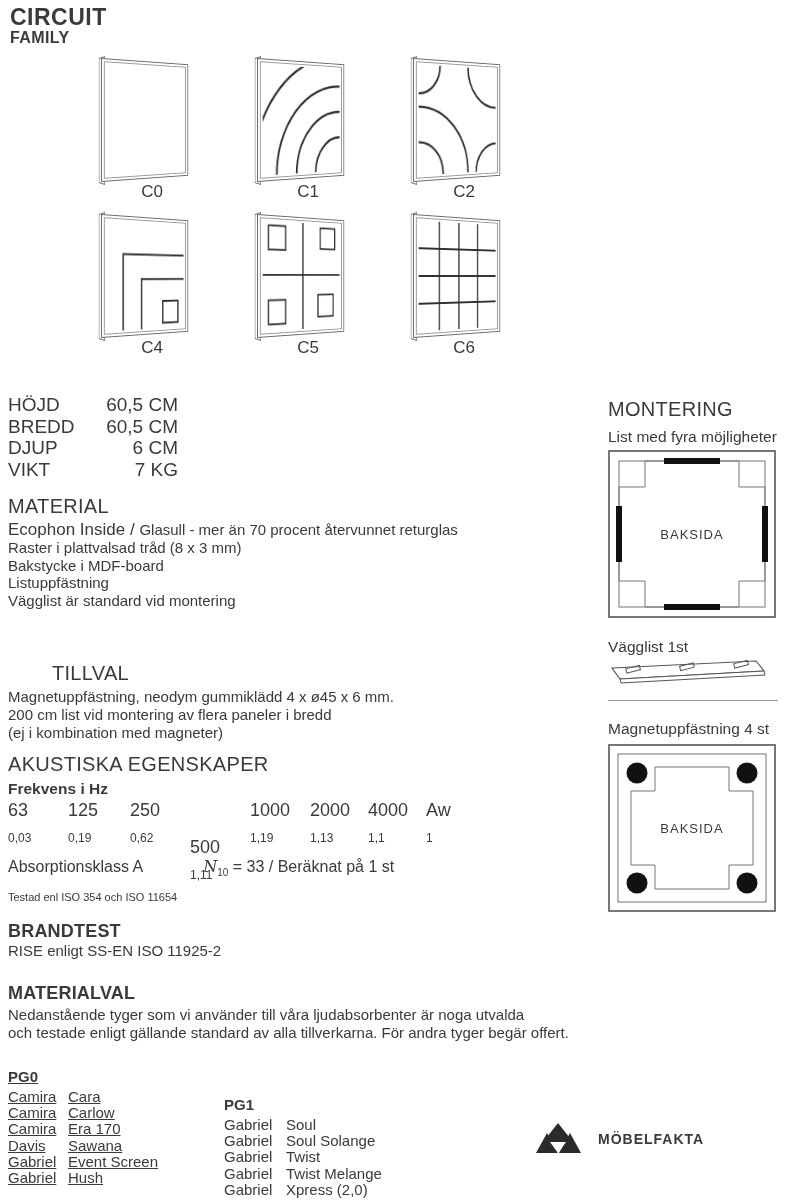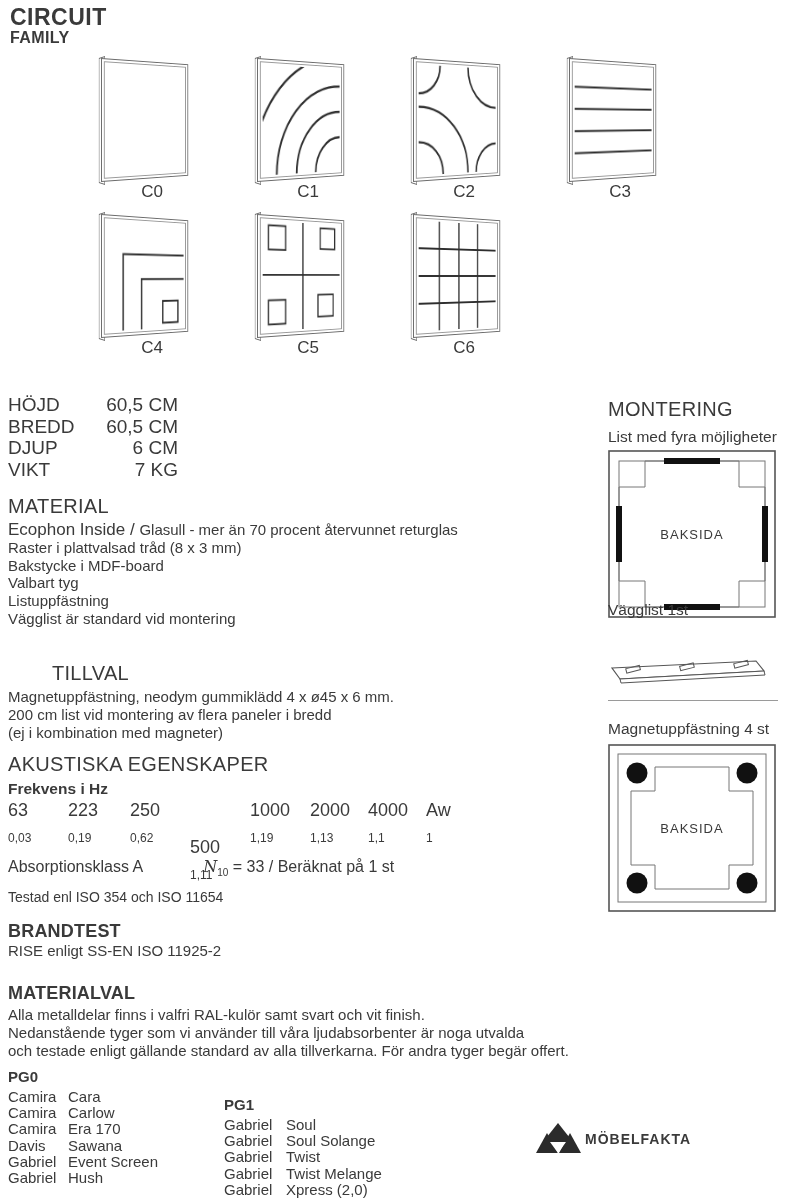--- a/index.html
+++ b/index.html
@@ -50,21 +50,21 @@
   .fab-row{display:flex;font-size:15px;line-height:16.2px;}
   .fab-brand{width:60px;}
   .fab-brand2{width:62px;}
 
   
   .caption{font-size:15.5px;}
   .diagram svg{display:block;}
   .divider{width:170px;height:1px;background:#9a9a9a;}
 
   
-  .mf-logo{display:flex;align-items:center;gap:3px;}
+  .mf-logo{display:flex;align-items:center;gap:16px;}
   .mf-text{font-size:14px;font-weight:bold;letter-spacing:1px;color:#3a3a3a;}
   .inside-box{width:64px;height:68px;border:2.5px solid #333;position:relative;box-sizing:border-box;}
   .inside-brand{position:absolute;left:7px;top:11px;font-size:10px;color:#333;
                 border-left:1.5px solid #333;padding-left:4px;line-height:11px;}
   .inside-word{position:absolute;left:3px;top:24px;font-size:16.5px;font-weight:bold;color:#2f2f2f;letter-spacing:.2px;}
   .inside-tm{position:absolute;right:-7px;top:24px;font-size:7px;color:#2f2f2f;}
 </style>
 </head>
 <body>
 
@@ -110,35 +110,20 @@
           <circle cx="100" cy="0" r="38" stroke-width="2"></circle>
           <circle cx="0" cy="100" r="62" stroke-width="2"></circle>
           <circle cx="0" cy="100" r="30" stroke-width="2"></circle>
           <circle cx="100" cy="100" r="27" stroke-width="2"></circle>
         </svg>
       </div>
     </div>
     <div class="p-label">C2</div>
   </div>
 
-  <div class="panel" style="left:556px;top:56px;">
-    <div class="p-side"></div>
-    <div class="p-face">
-      <div class="p-inner"></div>
-      <div class="p-art">
-        <svg viewBox="0 0 100 100" preserveAspectRatio="none">
-          <line x1="0" y1="20" x2="100" y2="20" stroke-width="1.8"></line>
-          <line x1="0" y1="40" x2="100" y2="40" stroke-width="1.8"></line>
-          <line x1="0" y1="60" x2="100" y2="60" stroke-width="1.8"></line>
-          <line x1="0" y1="80" x2="100" y2="80" stroke-width="1.8"></line>
-        </svg>
-      </div>
-    </div>
-    <div class="p-label">C3</div>
-  </div>
 
   <div class="panel" style="left:88px;top:212px;">
     <div class="p-side"></div>
     <div class="p-face">
       <div class="p-inner"></div>
       <div class="p-art">
         <svg viewBox="0 0 100 100" preserveAspectRatio="none">
           <path d="M20,100 L20,30 L100,30" stroke-width="1.8"></path>
           <path d="M43,100 L43,53 L100,53" stroke-width="1.8"></path>
           <rect x="71" y="74" width="21" height="21" stroke-width="1.8"></rect>
@@ -202,38 +187,37 @@
       <span class="spec-label">VIKT</span>
       <span class="spec-value">7 KG</span>
     </div>
   </div>
 
   <div class="abs h1" style="left:8px;top:495px;">MATERIAL</div>
   <div class="abs body" style="left:8px;top:521px;">
     <div><span class="lede">Ecophon Inside / </span><span>Glasull - mer än 70 procent återvunnet returglas</span></div>
     <div>Raster i plattvalsad tråd (8 x 3 mm)</div>
     <div>Bakstycke i MDF-board</div>
-    <div>Valbart tyg</div>
     <div>Listuppfästning</div>
     <div>Vägglist är standard vid montering</div>
   </div>
 
   <div class="abs h1" style="left:8px;top:662px;margin-left:44px;">TILLVAL</div>
   <div class="abs body" style="left:8px;top:688px;">
     <div>Magnetuppfästning, neodym gummiklädd 4 x ø45 x 6 mm.</div>
     <div>200 cm list vid montering av flera paneler i bredd</div>
     <div>(ej i kombination med magneter)</div>
   </div>
 
   <div class="abs h1" style="left:8px;top:753px;">AKUSTISKA EGENSKAPER</div>
   <div class="abs" style="left:8px;top:780px;font-size:15.5px;font-weight:bold;">Frekvens i Hz</div>
 
   <div class="abs freq-row freq-head" style="left:8px;top:800px;">
     <span class="f63">63</span>
-    <span class="f125">223</span>
+    <span class="f125">125</span>
     <span class="f250">250</span>
     <span class="f500">500</span>
     <span class="f1000">1000</span>
     <span class="f2000">2000</span>
     <span class="f4000">4000</span>
     <span class="fAw">Aw</span>
   </div>
 
   <div class="abs freq-row freq-val" style="left:8px;top:831px;">
     <span class="f63">0,03</span>
@@ -245,33 +229,32 @@
     <span class="f4000">1,1</span>
     <span class="fAw">1</span>
   </div>
 
   <div class="abs" style="left:8px;top:857px;font-size:16px;">
     <span>Absorptionsklass A</span>
     <span style="display:inline-block;width:52px;"></span>
     <span class="formula-n"><span>N</span><sub>10</sub></span><span> = 33 / Beräknat på 1 st</span>
   </div>
 
-  <div class="abs body" style="left:8px;top:889px;font-size:14px;">Testad enl ISO 354 och ISO 11654</div>
+  <div class="abs body" style="left:8px;top:889px;font-size:11px;">Testad enl ISO 354 och ISO 11654</div>
 
   <div class="abs h2" style="left:8px;top:921px;">BRANDTEST</div>
   <div class="abs body" style="left:8px;top:942px;">RISE enligt SS-EN ISO 11925-2</div>
 
   <div class="abs h2" style="left:8px;top:983px;">MATERIALVAL</div>
   <div class="abs body" style="left:8px;top:1006px;">
-    <div>Alla metalldelar finns i valfri RAL-kulör samt svart och vit finish.</div>
     <div>Nedanstående tyger som vi använder till våra ljudabsorbenter är noga utvalda</div>
     <div>och testade enligt gällande standard av alla tillverkarna. För andra tyger begär offert.</div>
   </div>
 
-  <div class="abs" style="left:8px;top:1068px;">
+  <div class="abs" style="left:8px;top:1068px;text-decoration:underline;">
     <div class="fab-head">PG0</div>
     <div style="height:4px;"></div>
     <div class="fab-row">
         <span class="fab-brand">Camira</span>
         <span>Cara</span>
       </div>
     <div class="fab-row">
         <span class="fab-brand">Camira</span>
         <span>Carlow</span>
       </div>
@@ -331,21 +314,21 @@
       <rect x="11" y="11" width="146" height="146" fill="none" stroke="#777" stroke-width="1"></rect>
       <path d="M37,11 H131 V37 H157 V131 H131 V157 H37 V131 H11 V37 H37 Z" fill="none" stroke="#777" stroke-width="1"></path>
       <rect x="56" y="8" width="56" height="6" fill="#111"></rect>
       <rect x="56" y="154" width="56" height="6" fill="#111"></rect>
       <rect x="8" y="56" width="6" height="56" fill="#111"></rect>
       <rect x="154" y="56" width="6" height="56" fill="#111"></rect>
       <text x="84" y="89" text-anchor="middle" font-family="Liberation Sans, sans-serif" font-size="13" letter-spacing="1" fill="#3a3a3a">BAKSIDA</text>
     </svg>
   </div>
 
-  <div class="abs caption" style="left:608px;top:601px;">Vägglist 1st</div>
+  <div class="abs caption" style="left:608px;top:638px;">Vägglist 1st</div>
 
   <div class="abs diagram" style="left:608px;top:658px;">
     <svg width="164" height="30" viewBox="0 0 164 30">
       <path d="M4,10 L148,3 L156,13 L12,21 Z" fill="#fff" stroke="#555" stroke-width="1.2"></path>
       <path d="M12,21 L13,25 L157,17 L156,13 Z" fill="#fff" stroke="#555" stroke-width="1"></path>
       <rect x="18" y="9" width="14" height="4.5" fill="none" stroke="#555" stroke-width="1" transform="rotate(-14 25 11)"></rect>
       <rect x="72" y="6.5" width="14" height="4.5" fill="none" stroke="#555" stroke-width="1" transform="rotate(-14 79 9)"></rect>
       <rect x="126" y="4" width="14" height="4.5" fill="none" stroke="#555" stroke-width="1" transform="rotate(-14 133 6)"></rect>
     </svg>
   </div>

